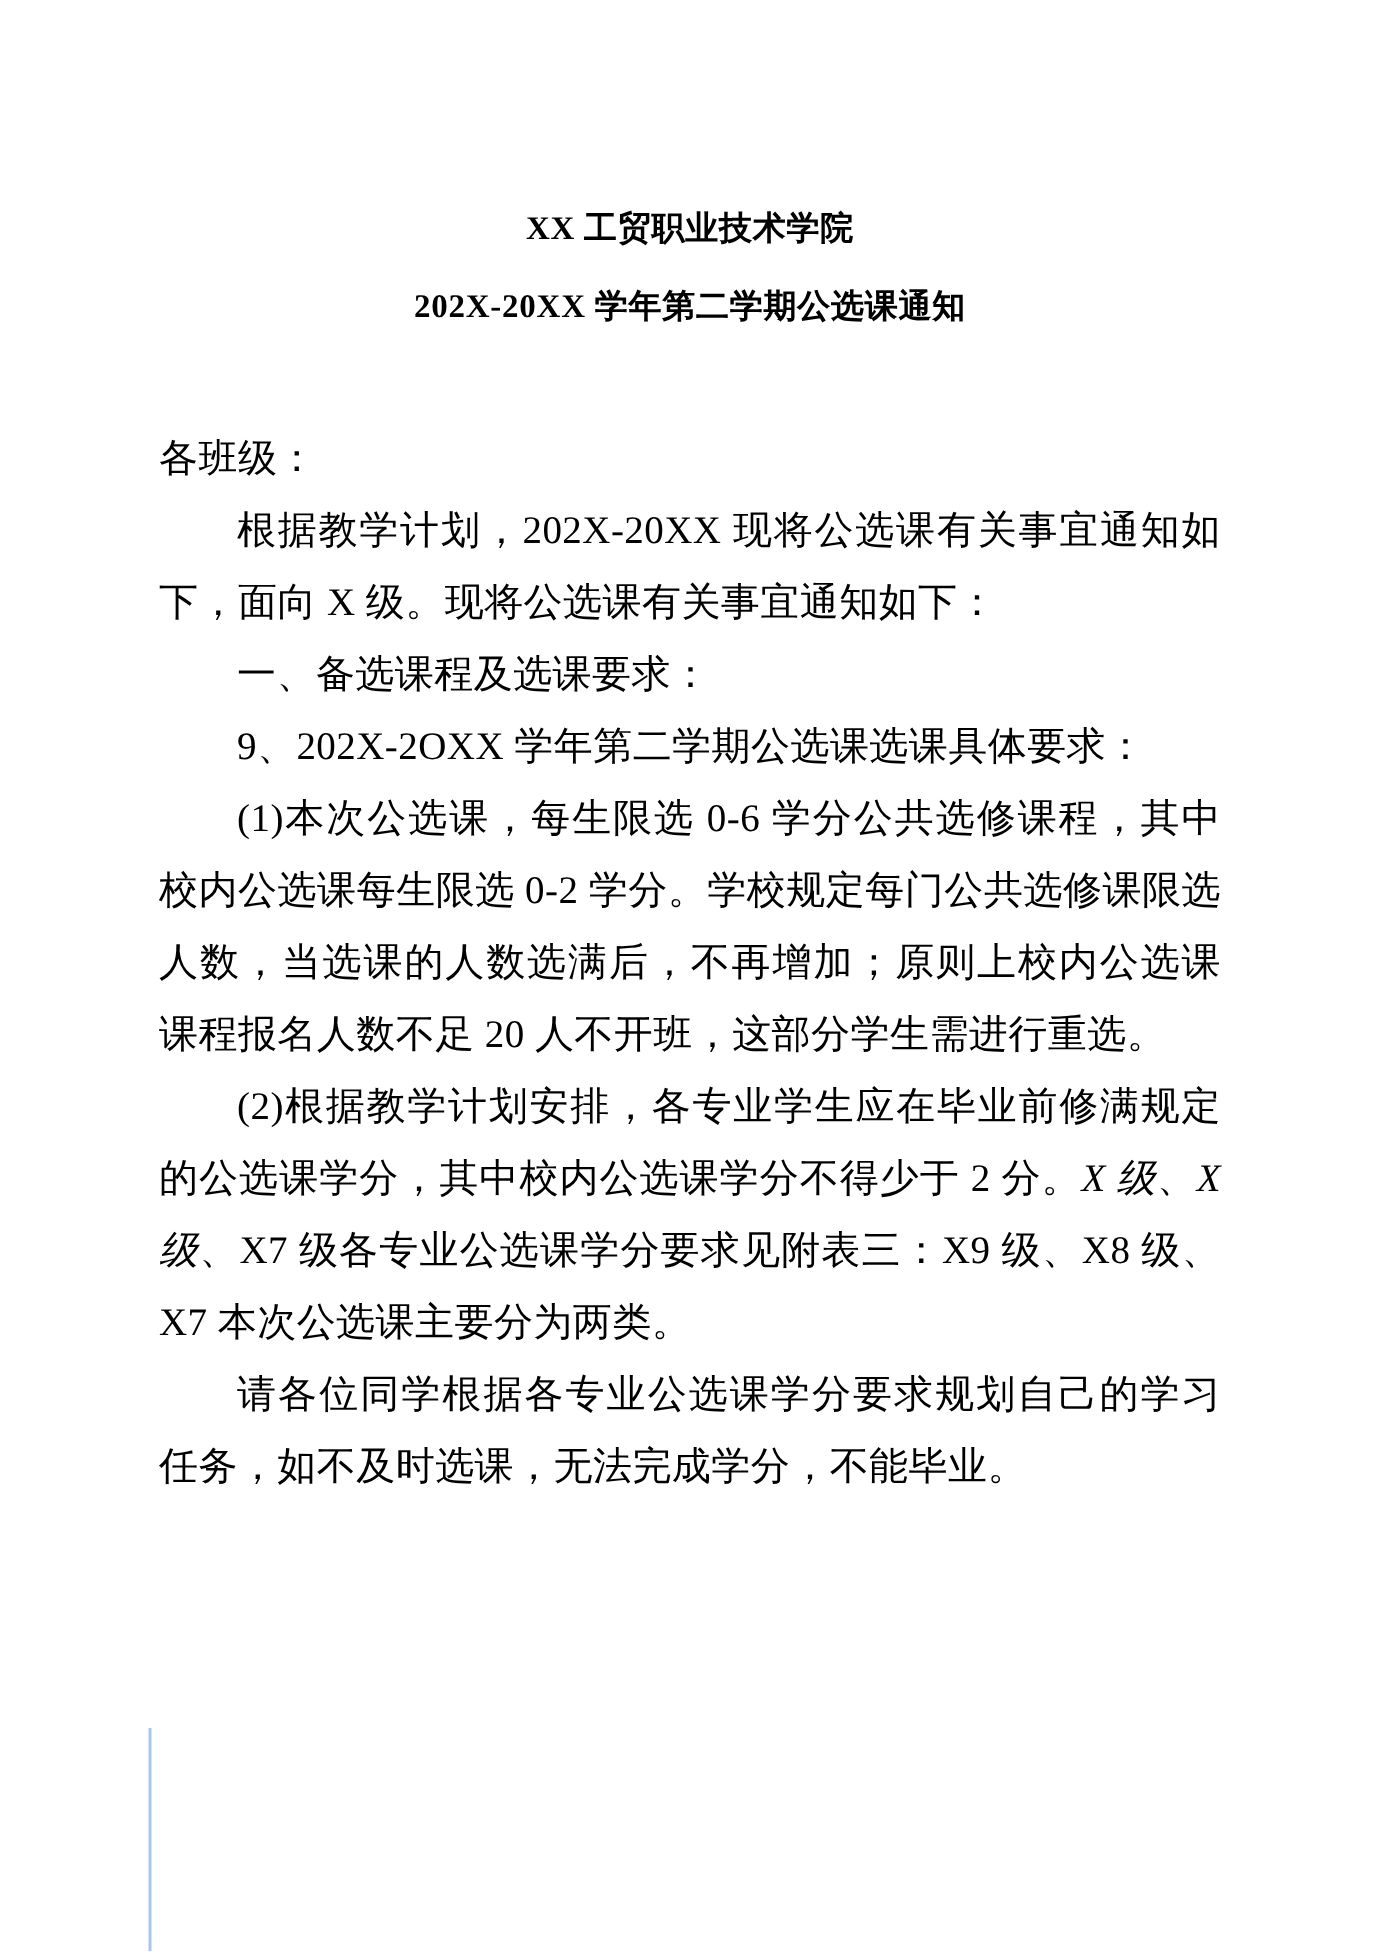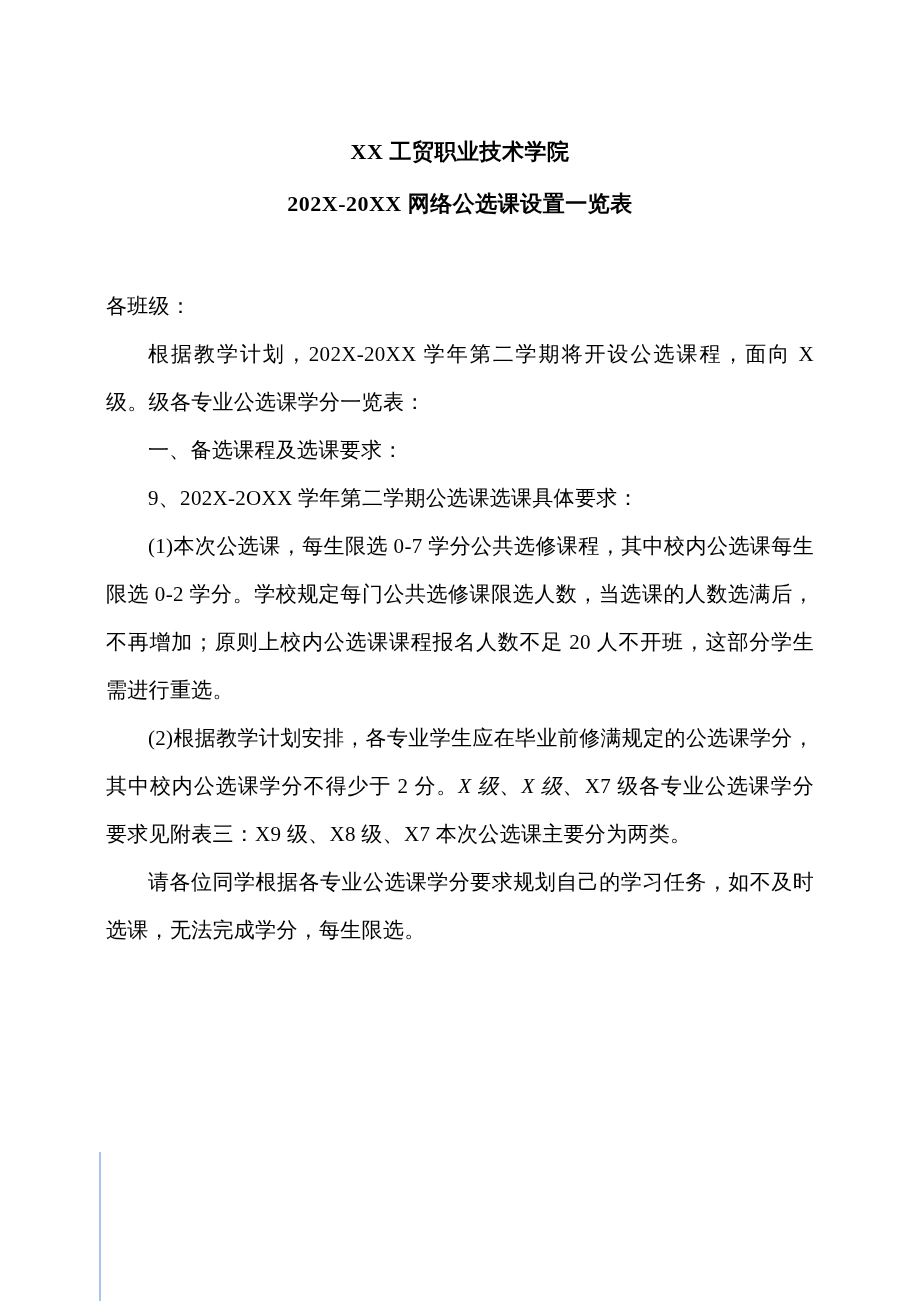--- a/index.html
+++ b/index.html
@@ -26,21 +26,21 @@
     text-align: center;
     margin-bottom: 52px;
   }
   .title-line {
     font-size: 22px;
     font-weight: bold;
     line-height: 52px;
     letter-spacing: 0.5px;
   }
   .body-block {
-    font-size: 21px;
+    font-size: 26px;
     line-height: 48px;
     text-align: justify;
     letter-spacing: 0.3px;
   }
   .para {
     margin: 0;
   }
   .para.indent {
     text-indent: 2em;
   }
@@ -54,30 +54,30 @@
   }
 </style>
 </head>
 <body>
 
 <div class="page">
   <div class="content">
 
     <div class="title-block">
       <div class="title-line">XX 工贸职业技术学院</div>
-      <div class="title-line">202X-20XX 网络公选课设置一览表</div>
+      <div class="title-line">202X-20XX 学年第二学期公选课通知</div>
     </div>
 
     <div class="body-block">
 
     <p class="para"><span>各班级：</span></p>
-        <p class="para indent"><span>根据教学计划，202X-20XX 学年第二学期将开设公选课程，面向 X 级。级各专业公选课学分一览表：</span></p>
+        <p class="para indent"><span>根据教学计划，202X-20XX 现将公选课有关事宜通知如下，面向 X 级。现将公选课有关事宜通知如下：</span></p>
         <p class="para indent"><span style="font-weight: normal;">一、备选课程及选课要求：</span></p>
         <p class="para indent"><span>9、202X-2OXX 学年第二学期公选课选课具体要求：</span></p>
-        <p class="para indent"><span>(1)本次公选课，每生限选 0-7 学分公共选修课程，其中校内公选课每生限选 0-2 学分。学校规定每门公共选修课限选人数，当选课的人数选满后，不再增加；原则上校内公选课课程报名人数不足 20 人不开班，这部分学生需进行重选。</span></p>
+        <p class="para indent"><span>(1)本次公选课，每生限选 0-6 学分公共选修课程，其中校内公选课每生限选 0-2 学分。学校规定每门公共选修课限选人数，当选课的人数选满后，不再增加；原则上校内公选课课程报名人数不足 20 人不开班，这部分学生需进行重选。</span></p>
         <p class="para indent"><span>(2)根据教学计划安排，各专业学生应在毕业前修满规定的公选课学分，其中校内公选课学分不得少于 2 分。</span><span style="font-style: italic;">X 级</span><span>、</span><span style="font-style: italic;">X 级</span><span>、X7 级各专业公选课学分要求见附表三：X9 级、X8 级、X7 本次公选课主要分为两类。</span></p>
-        <p class="para indent"><span>请各位同学根据各专业公选课学分要求规划自己的学习任务，如不及时选课，无法完成学分，每生限选。</span></p>
+        <p class="para indent"><span>请各位同学根据各专业公选课学分要求规划自己的学习任务，如不及时选课，无法完成学分，不能毕业。</span></p>
       </div>
 
   </div>
 
   <div class="change-bar"></div>
 </div>
 
 </body></html>

